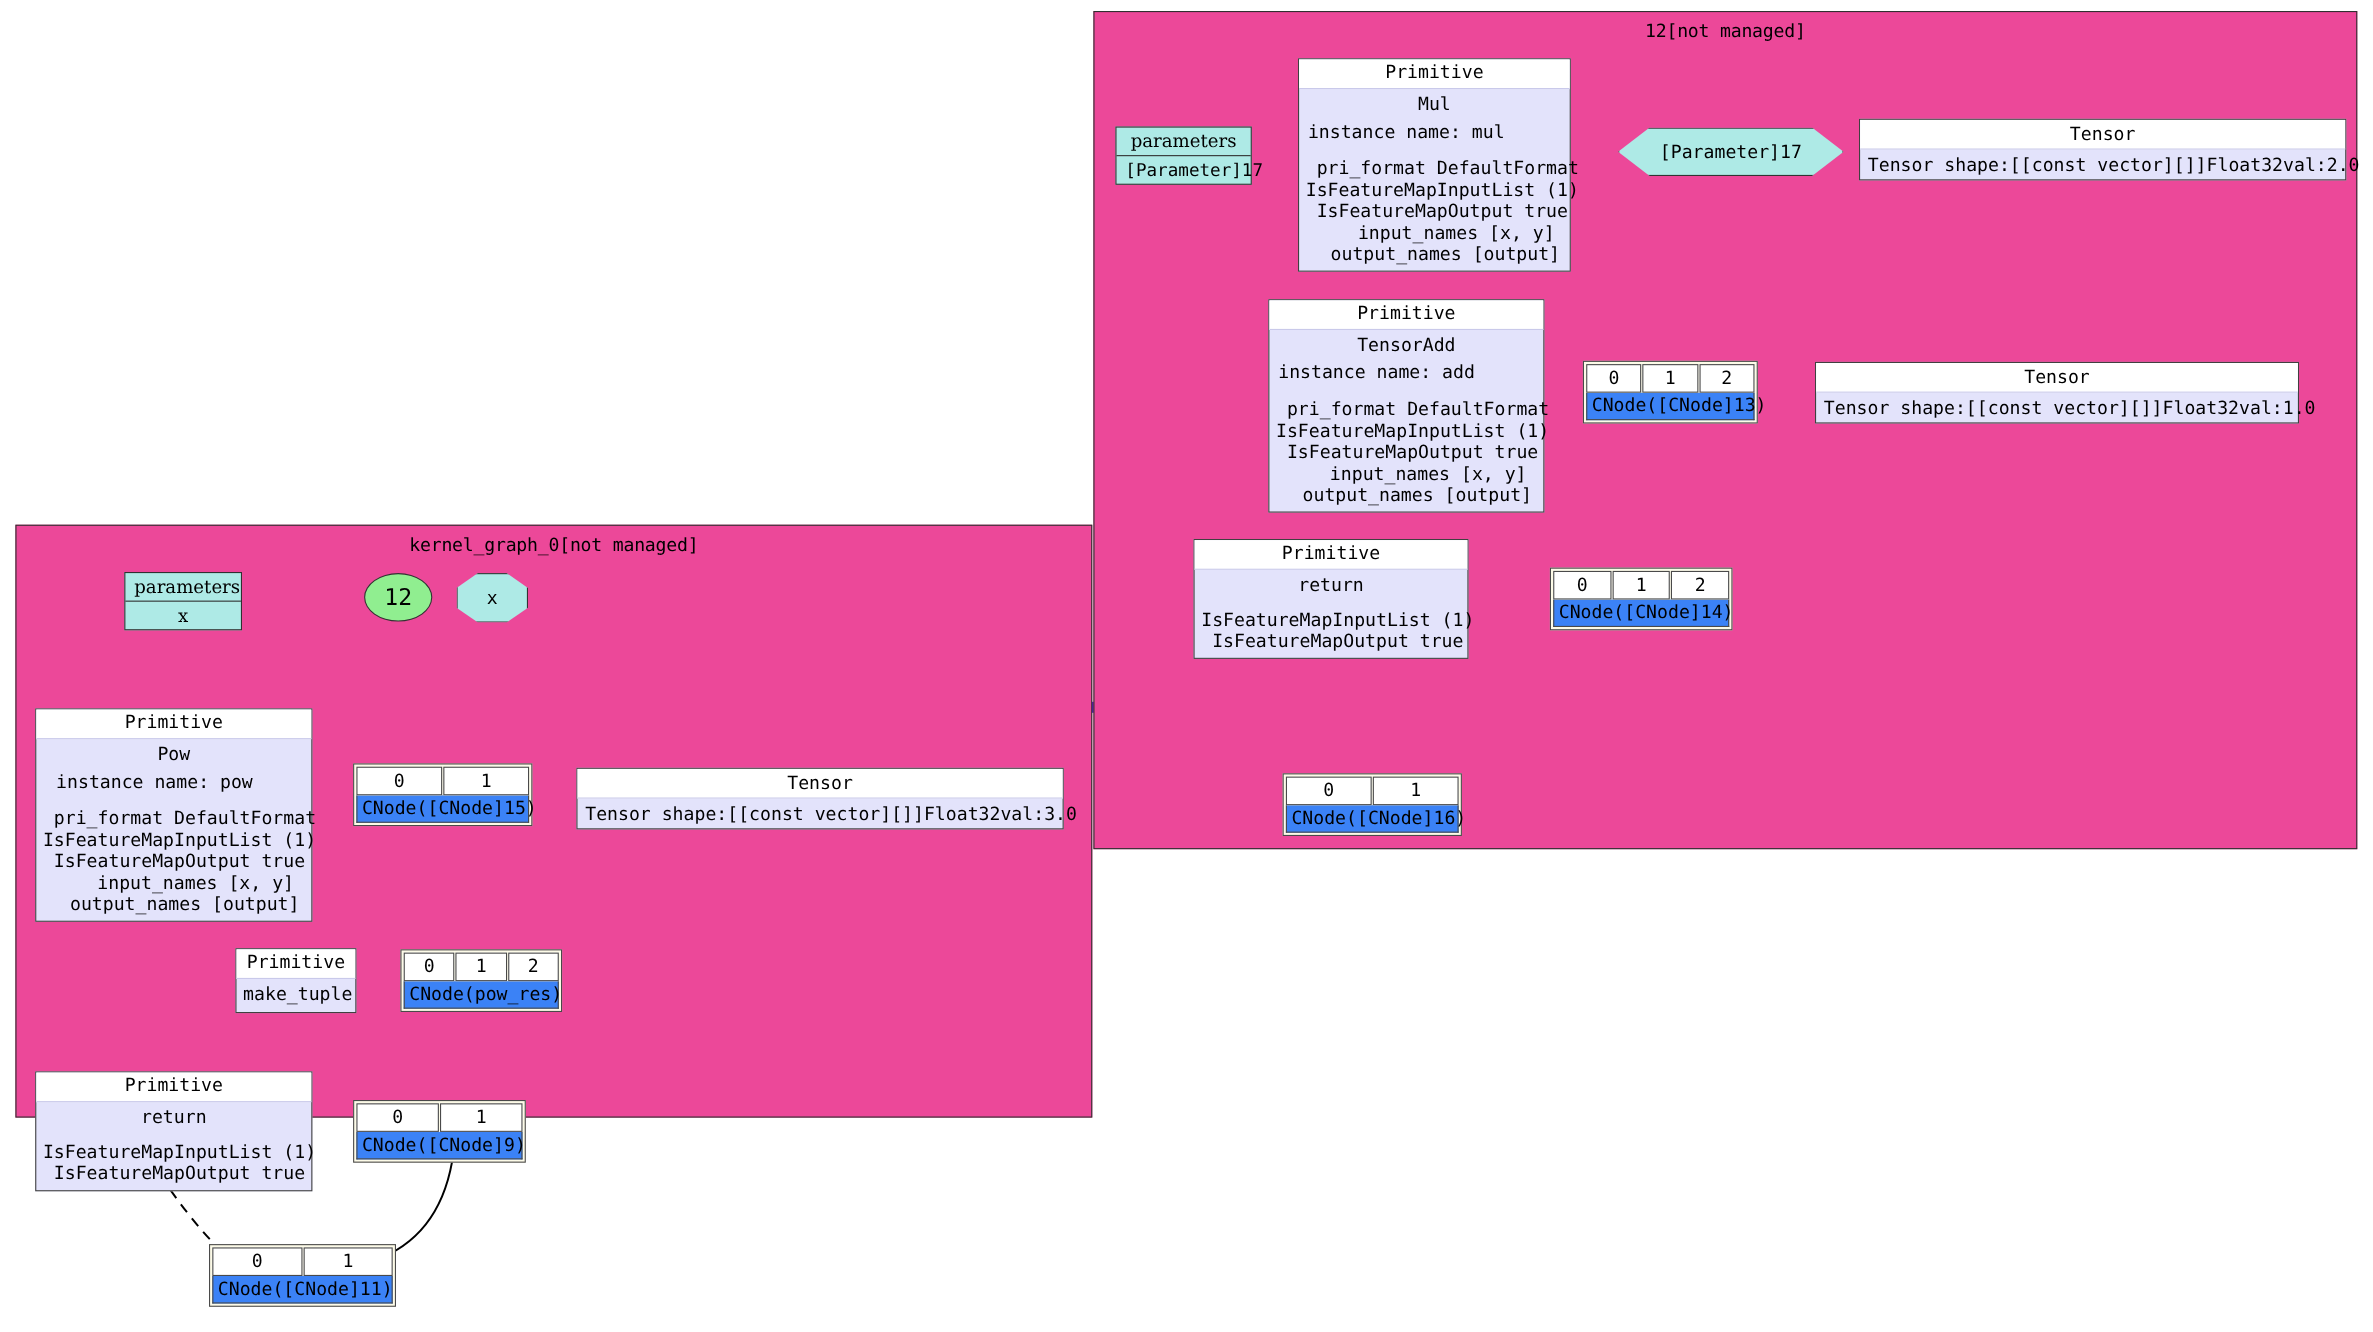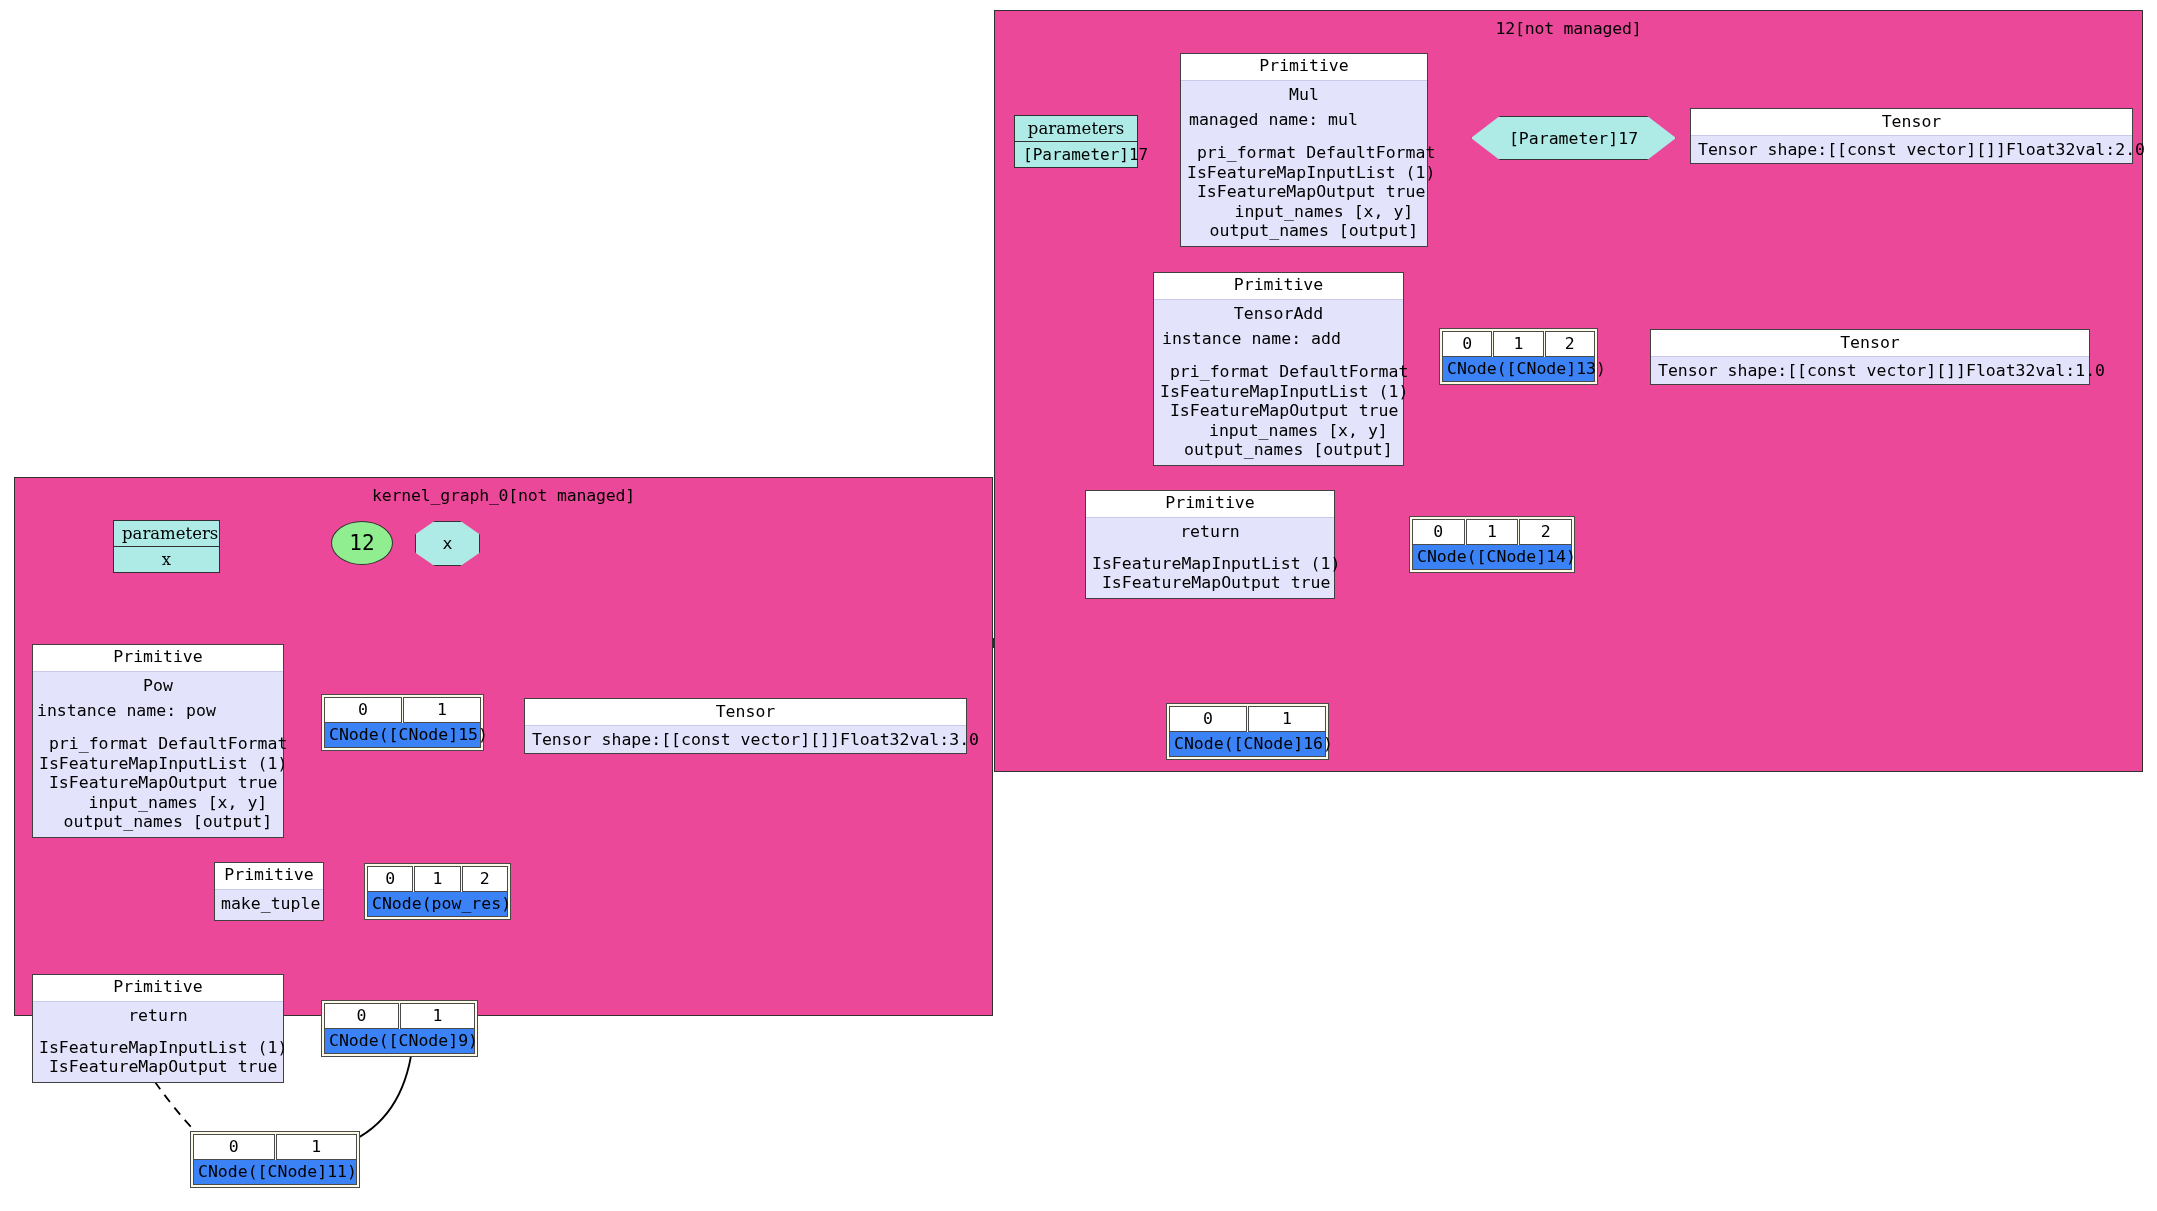--- a/index.html
+++ b/index.html
@@ -221,21 +221,21 @@
     <span>12</span>
   </div>
 
   <div class="node octagon-node" style="left:415px; top:521px; width:65px; height:45px;">
     <span>x</span>
   </div>
 
   <div class="node prim" style="left:32px; top:644px; width:252px;">
     <div class="hdr">Primitive</div>
     <div class="sub">Pow</div>
-    <div class="body" style="text-align:left; padding-left:4px;">instance name: pow</div>
+    <div class="body" style="text-align:left; padding-left:18px;">instance name: pow</div>
     <div class="body gap"> pri_format DefaultFormat
 IsFeatureMapInputList (1)
  IsFeatureMapOutput true
     input_names [x, y]
   output_names [output]</div>
   </div>
 
   <div class="node cnode" style="left:321px; top:694px; width:163px;">
     <div class="ports">
       <div class="port">0</div>
@@ -291,21 +291,21 @@
   </div>
 
   <div class="node paramsbox mono" style="left:1014px; top:115px; width:124px;">
     <div class="ptitle" style="font-family:'DejaVu Serif',serif;">parameters</div>
     <div class="pval">[Parameter]17</div>
   </div>
 
   <div class="node prim" style="left:1180px; top:53px; width:248px;">
     <div class="hdr">Primitive</div>
     <div class="sub">Mul</div>
-    <div class="body" style="text-align:left; padding-left:8px;">managed name: mul</div>
+    <div class="body" style="text-align:left; padding-left:8px;">instance name: mul</div>
     <div class="body gap"> pri_format DefaultFormat
 IsFeatureMapInputList (1)
  IsFeatureMapOutput true
     input_names [x, y]
   output_names [output]</div>
   </div>
 
   <div class="node hexagon-node" style="left:1471px; top:116px; width:205px; height:44px;">
     <span>[Parameter]17</span>
   </div>

